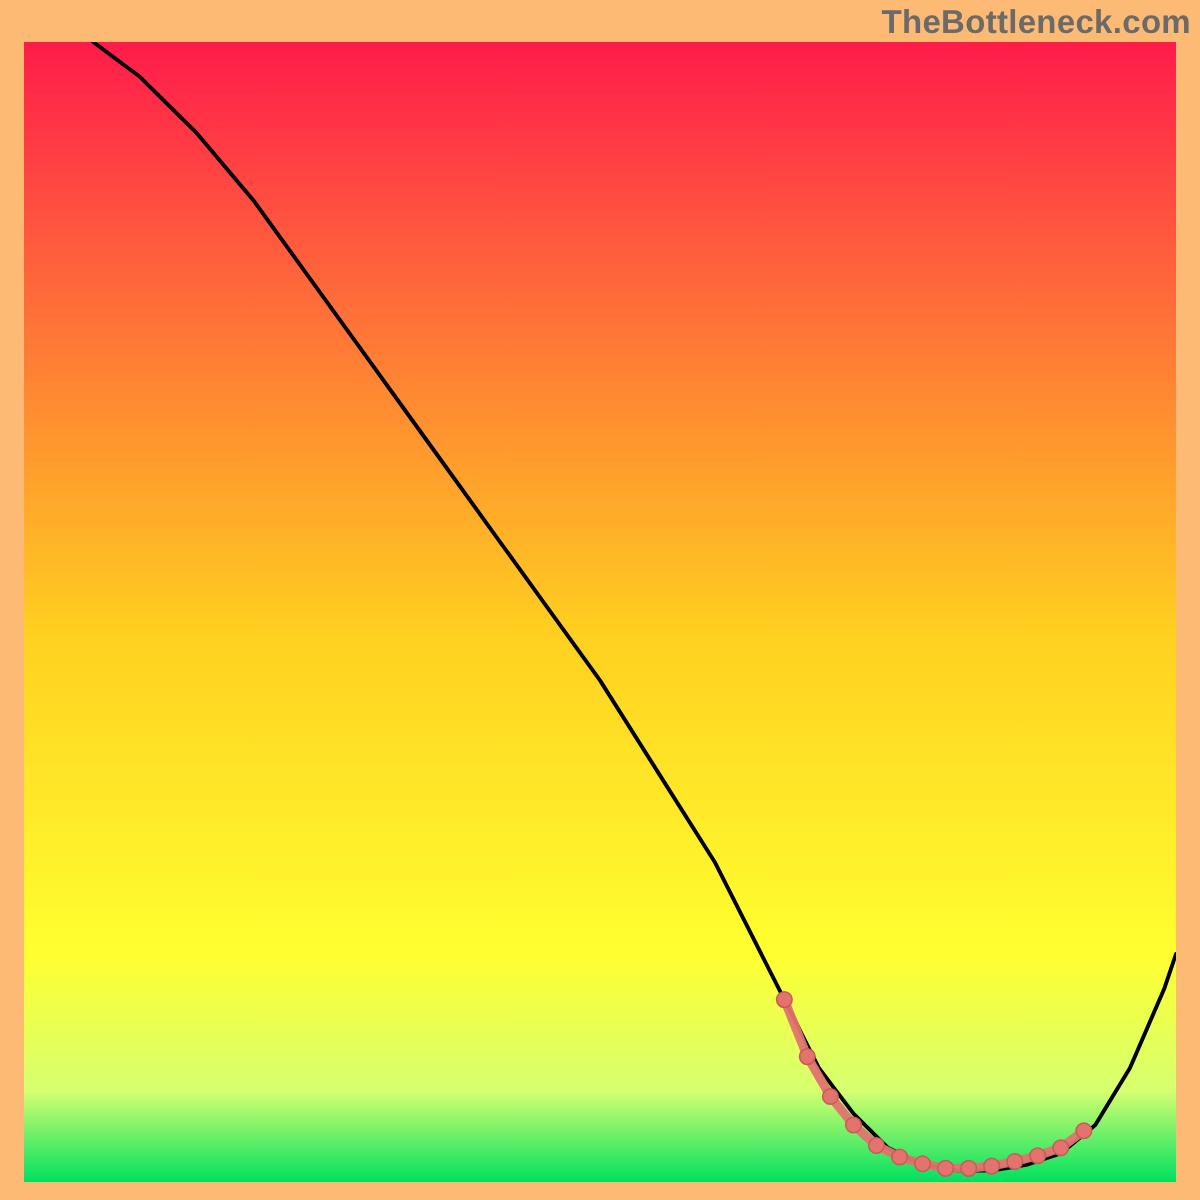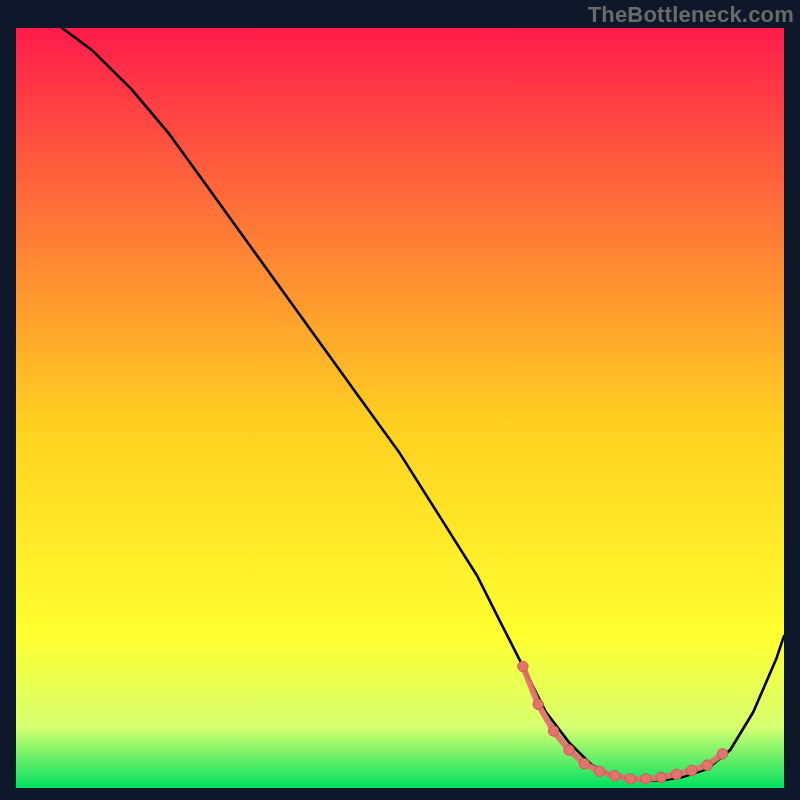--- a/index.html
+++ b/index.html
@@ -1,17 +1,17 @@
 <!DOCTYPE html>
 <html><head>
 <meta charset="utf-8">
 <style>
   * { margin: 0; padding: 0; box-sizing: border-box; }
   html, body { width: 800px; height: 800px; background: #000; overflow: hidden; }
-  .stage { position: relative; width: 800px; height: 800px; background: #0f172a; }
+  .stage { position: relative; width: 800px; height: 800px; background: #fdba74; }
   .watermark {
     position: absolute;
     top: 2px;
     right: 6px;
     font-family: Arial, Helvetica, sans-serif;
     font-size: 22px;
     font-weight: bold;
     color: #6a6a6a;
     letter-spacing: 0.2px;
     user-select: none;

